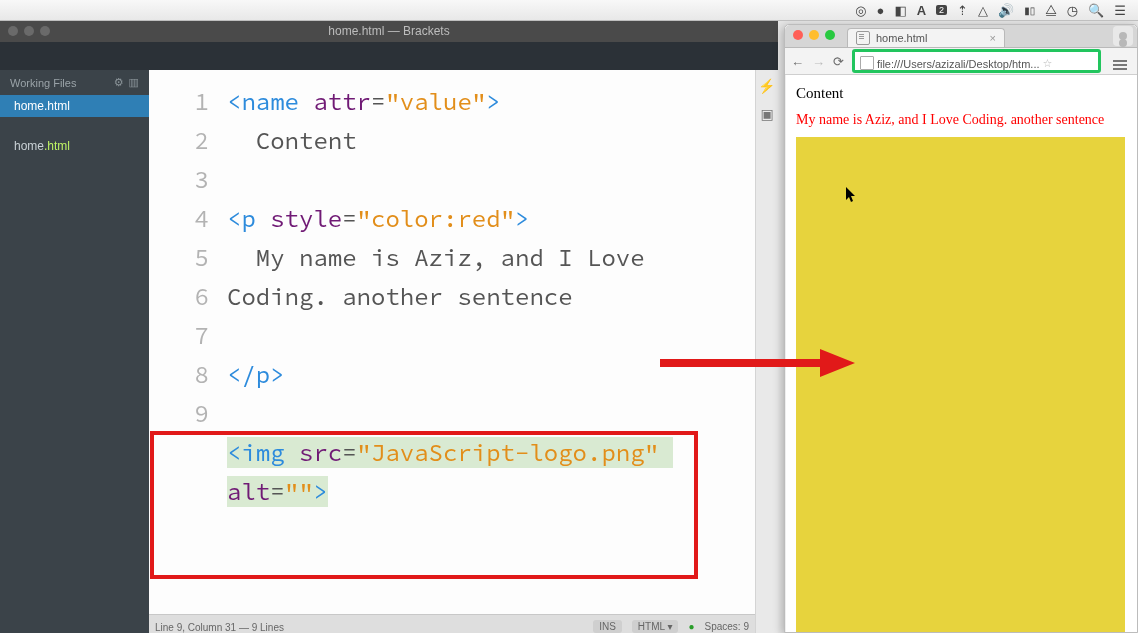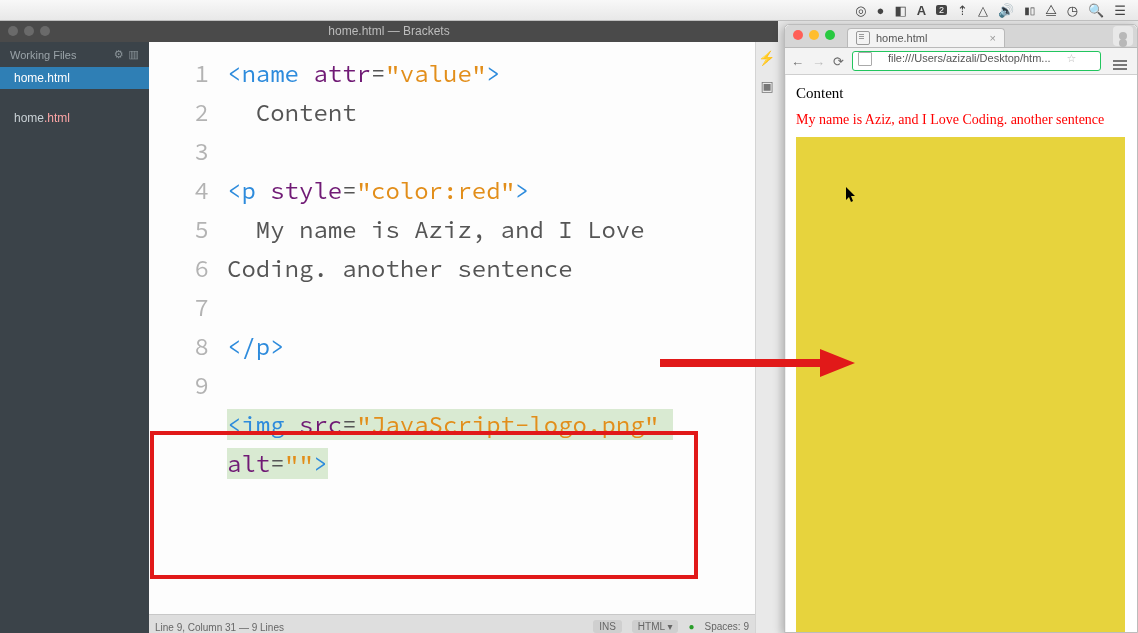--- a/index.html
+++ b/index.html
@@ -5,21 +5,21 @@
   html,body{margin:0;padding:0;height:100%;font-family:-apple-system,Helvetica,Arial,sans-serif;font-size:13px;background:#d6d6d6;overflow:hidden;}
   .screen{position:relative;width:1138px;height:633px;background:#e7e7e7;}
   
   .menubar{position:absolute;left:0;top:0;right:0;height:20px;background:linear-gradient(#f8f8f8,#e8e8e8);border-bottom:1px solid #bfbfbf;display:flex;align-items:center;font-size:12px;color:#222;z-index:1;}
   .menubar .left{display:flex;align-items:center;gap:15px;padding-left:14px;}
   .menubar .apple{font-size:14px;color:#333;}
   .menubar .appname{font-weight:bold;}
   .menubar .right{margin-left:auto;display:flex;align-items:center;gap:10px;padding-right:12px;color:#444;font-size:13px;}
   .menubar .right span{display:inline-flex;align-items:center;}
   
-  .brackets{position:absolute;left:0;top:20px;width:778px;height:613px;background:#2b3137;display:flex;flex-direction:column;}
+  .brackets{position:absolute;left:0;top:20px;width:778px;height:613px;background:#2b3137;display:flex;flex-direction:column;gap:28px;}
   .brk-titlebar{height:22px;background:#4a4a4a;display:flex;align-items:center;justify-content:center;color:#bdbdbd;font-size:12px;position:relative;}
   .brk-titlebar .dots{position:absolute;left:8px;display:flex;gap:6px;}
   .dot{width:10px;height:10px;border-radius:50%;}
   .dot.red{background:#ff5f57;}
   .dot.yellow{background:#ffbd2e;}
   .dot.green{background:#28c940;}
   .brk-titlebar .dots .dot{background:#6a6a6a;}
   .brk-body{flex:1;display:flex;min-height:0;}
   .sidebar{width:149px;background:#3b4349;color:#bfc5c9;font-size:12px;display:flex;flex-direction:column;}
   .sb-head{padding:6px 10px;color:#9aa3a8;font-size:11px;display:flex;align-items:center;gap:5px;}
@@ -45,21 +45,21 @@
   .sb-btn{background:#cfcfcf;padding:1px 6px;border-radius:3px;}
   
   .chrome-win{position:absolute;right:0;top:24px;width:352px;height:607px;background:#fff;box-shadow:-2px 2px 10px rgba(0,0,0,0.25);border:1px solid #bcbcbc;border-radius:5px 5px 0 0;display:flex;flex-direction:column;}
   .chrome-tabs{height:22px;background:#d6d6d6;border-bottom:1px solid #b9b9b9;display:flex;align-items:flex-end;border-radius:5px 5px 0 0;position:relative;}
   .chrome-tabs .dots{position:absolute;left:8px;top:5px;display:flex;gap:6px;}
   .tab{margin-left:62px;background:#f3f3f3;border:1px solid #b9b9b9;border-bottom:none;border-radius:4px 4px 0 0;height:18px;display:flex;align-items:center;padding:0 8px;font-size:11px;color:#555;gap:6px;width:140px;}
   .tab .favicon{width:12px;height:12px;border:1px solid #999;border-radius:2px;position:relative;}
   .tab .favicon:after{content:"";position:absolute;left:2px;top:2px;width:5px;height:1px;background:#999;box-shadow:0 2px 0 #999,0 4px 0 #999;}
   .tab .close{margin-left:auto;color:#999;}
   .chrome-toolbar{height:26px;background:#f3f3f3;border-bottom:1px solid #cfcfcf;display:flex;align-items:center;padding:0 6px;gap:8px;font-size:13px;color:#6a6a6a;}
-  .omnibox{flex:1;height:18px;border:1px solid #22c55e;background:#fff;border-radius:3px;display:flex;align-items:flex-start;padding:0 5px;font-size:11px;color:#555;gap:16px;overflow:hidden;white-space:nowrap;}
+  .omnibox{flex:1;height:18px;border:3px solid #22c55e;background:#fff;border-radius:3px;display:flex;align-items:flex-end;padding:0 5px;font-size:11px;color:#555;gap:3px;overflow:hidden;white-space:nowrap;}
   .omnibox .pageicon{width:12px;height:12px;border:1px solid #aaa;border-radius:1px;position:relative;}
   .star{color:#bbb;}
   .hamb{display:inline-block;width:14px;height:2px;background:#777;box-shadow:0 4px 0 #777,0 -4px 0 #777;margin:0 4px;}
   .page{flex:1;background:#fff;padding:10px;font-family:"Times New Roman",serif;position:relative;overflow:hidden;border-left:1px solid #eee;}
   .page p{margin:0 0 10px 0;}
   .yellowbox{position:absolute;left:10px;right:12px;top:62px;bottom:0;background:#e7d33d;}
   .cursor{position:absolute;width:11px;height:17px;}
   .cursor svg{display:block;}
   .arrow-annot{position:absolute;left:660px;top:345px;pointer-events:none;}
   .person-icon{width:20px;height:20px;background:#e8e8e8;border-radius:4px;display:flex;align-items:center;justify-content:center;}
@@ -102,21 +102,21 @@
         <div class="sb-head">
           <span>Working Files</span>
           <span class="gear">⚙</span>
           <span style="color:#8a9398;">▥</span>
         </div>
         <div class="sb-item active">
           <span>home.html</span>
         </div>
         <div class="sb-spacer"></div>
         <div class="sb-item">
-          <span>home</span><span style="color:#fca5a5;">.html</span>
+          <span>home</span><span style="color:#bef264;">.html</span>
         </div>
       </div>
 
       <div class="editor">
         <div class="editor-scroll">
           <div class="gutter">
             <div>1</div>
               <div>2</div>
               <div>3</div>
               <div>4</div>

